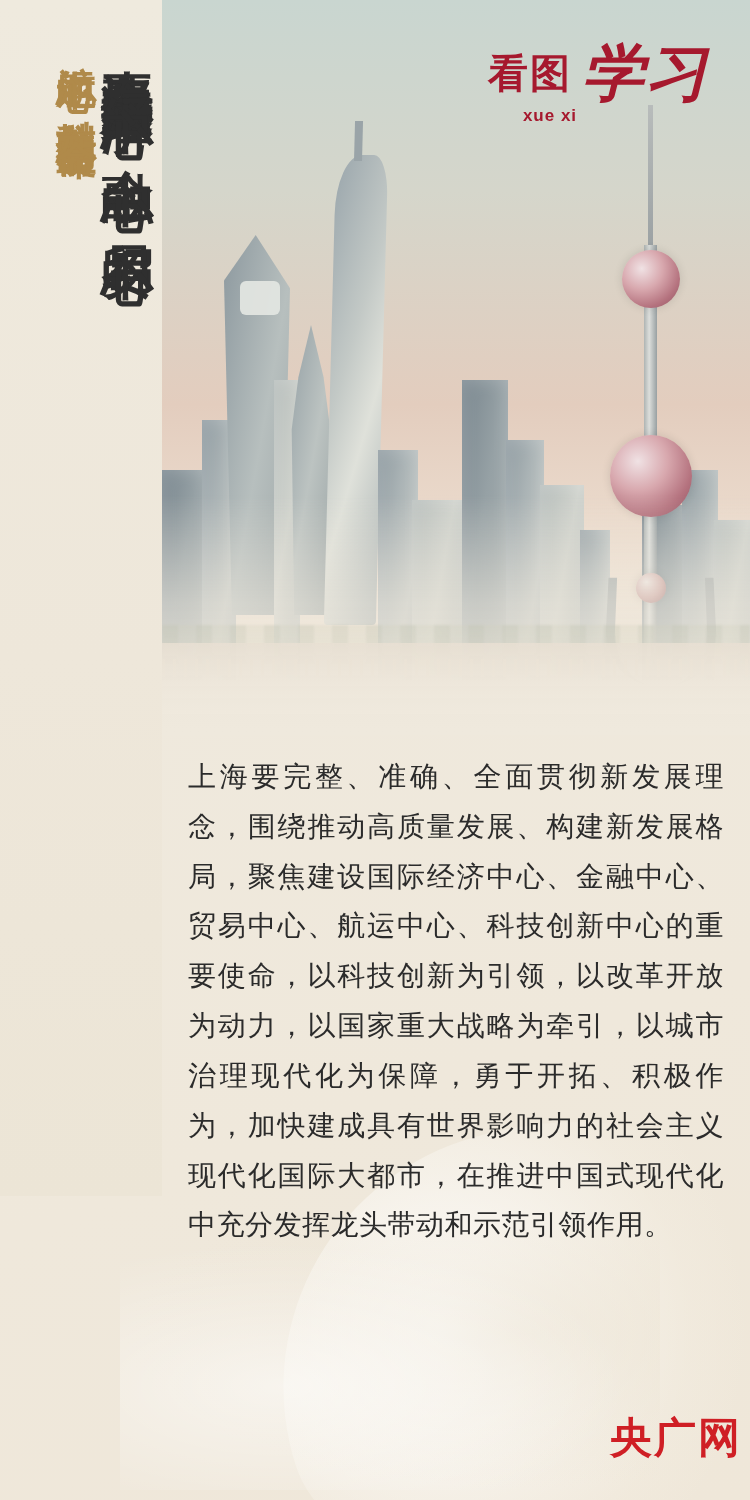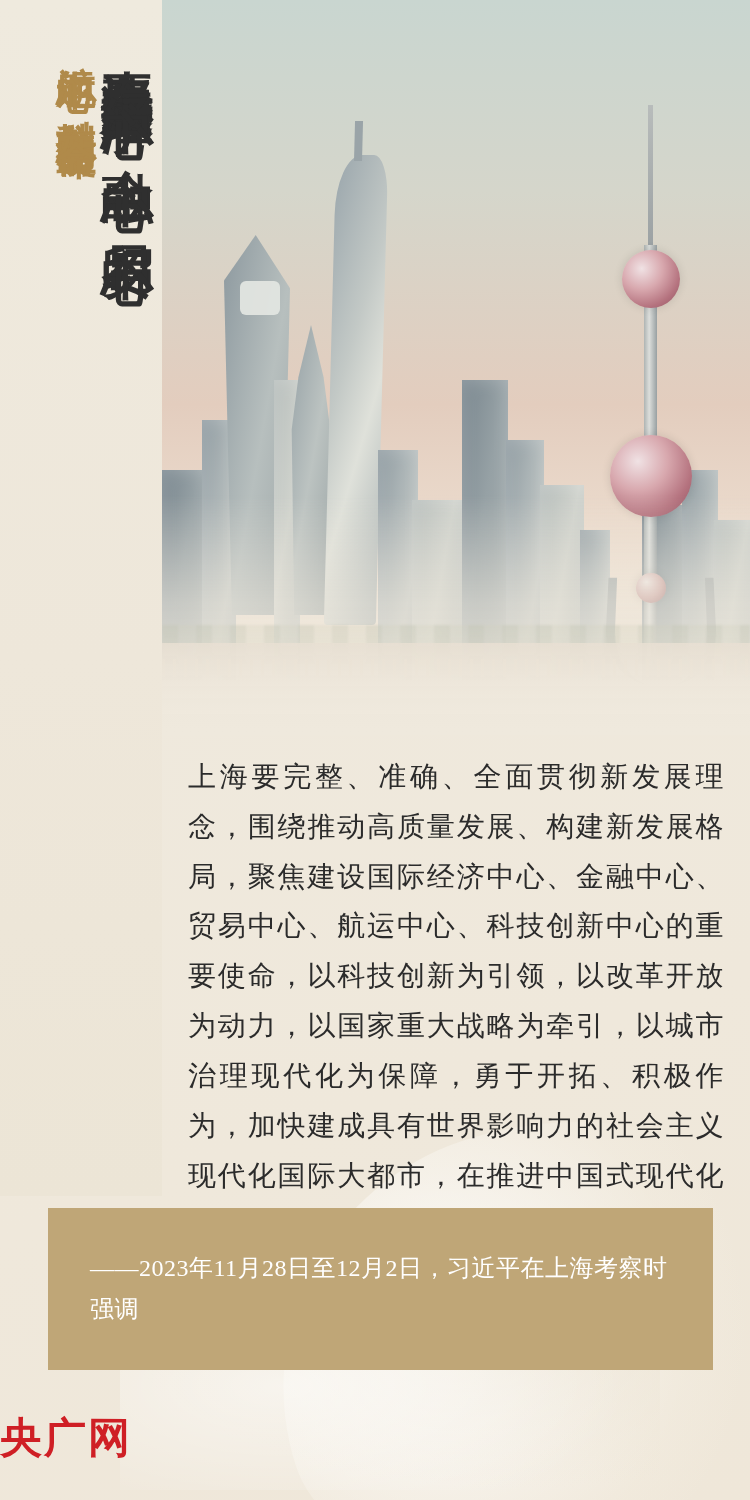--- a/index.html
+++ b/index.html
@@ -293,21 +293,21 @@
     line-height: 1.7;
     letter-spacing: 0.5px;
   }
 
   
   .footer {
     position: absolute;
     left: 0;
     right: 8px;
     top: 1410px;
-    text-align: left;
+    text-align: right;
   }
   .footer-logo {
     display: inline-block;
     font-family: "Liberation Sans", "DejaVu Sans", sans-serif;
     font-weight: bold;
     font-size: 42px;
     letter-spacing: 2px;
     color: #cf1f25;
   }
 </style>
@@ -347,27 +347,33 @@
       <div class="ball low"></div>
       <div class="legs"></div>
     </div>
 
     <div class="greenery"></div>
     <div class="lights"></div>
     <div class="riverbank"></div>
     <div class="haze"></div>
   </div>
 
+  <div class="logo">
+    <div class="logo-row">
+      <span class="logo-kan">看图</span>
+      <span class="logo-xue">学习</span>
+    </div>
+    <div class="logo-pinyin">xue xi</div>
+  </div>
 
   <div class="headline">
     <div class="vline main">上海要聚焦建设国际经济中心 金融中心 贸易中心</div>
     <div class="vline sub">航运中心 科技创新中心的重要使命</div>
   </div>
 
   <div class="body-text">上海要完整、准确、全面贯彻新发展理念，围绕推动高质量发展、构建新发展格局，聚焦建设国际经济中心、金融中心、贸易中心、航运中心、科技创新中心的重要使命，以科技创新为引领，以改革开放为动力，以国家重大战略为牵引，以城市治理现代化为保障，勇于开拓、积极作为，加快建成具有世界影响力的社会主义现代化国际大都市，在推进中国式现代化中充分发挥龙头带动和示范引领作用。</div>
 
-  <div class="source">——2023年11月28日至12月2日，习近平在上海考察时强调</div>
 
   <div class="footer">
     <span class="footer-logo">央广网</span>
   </div>
 
 </div>
 
 </body></html>

